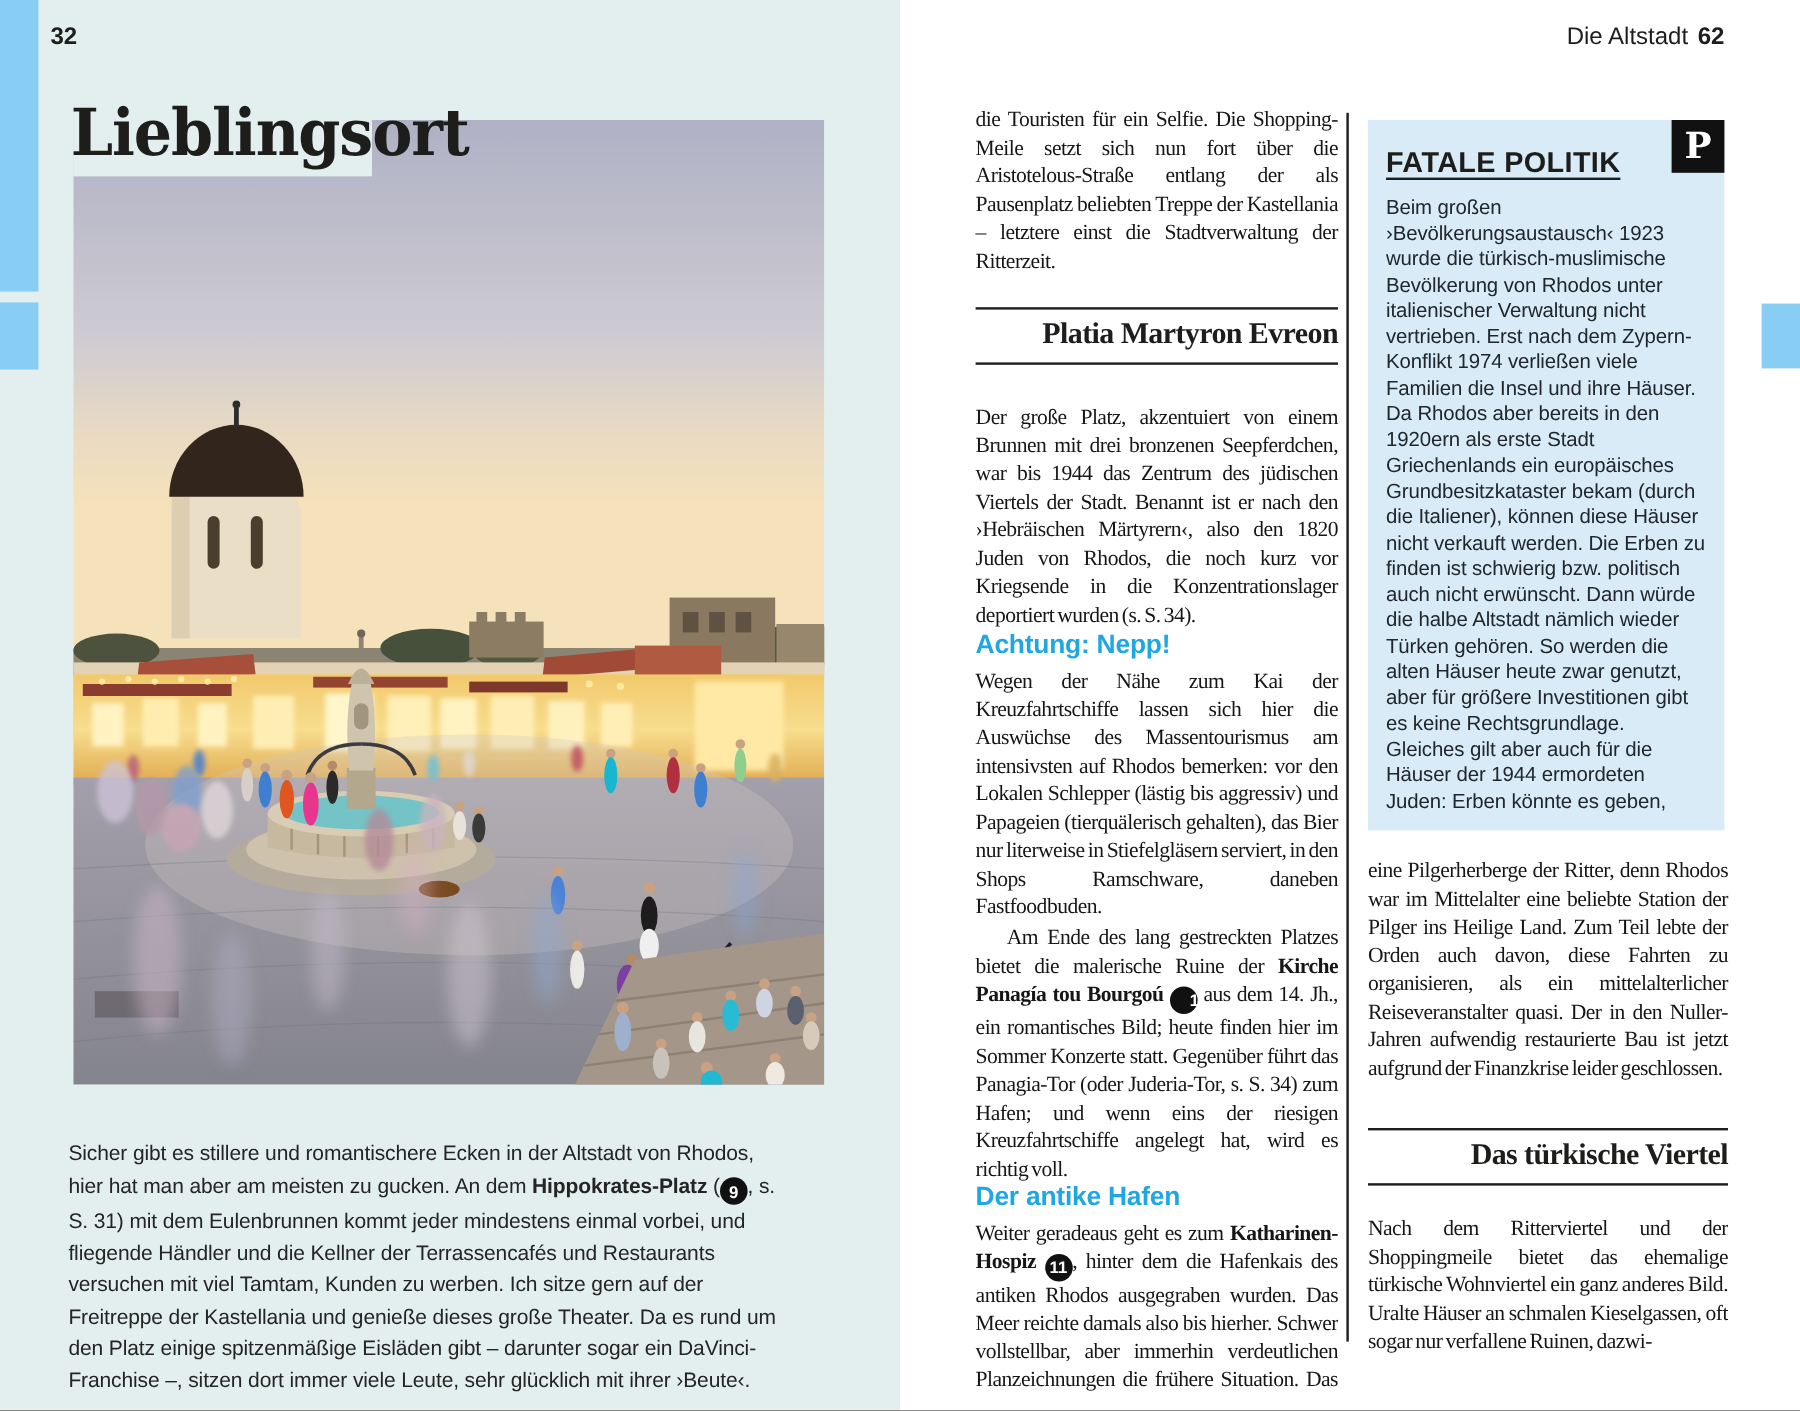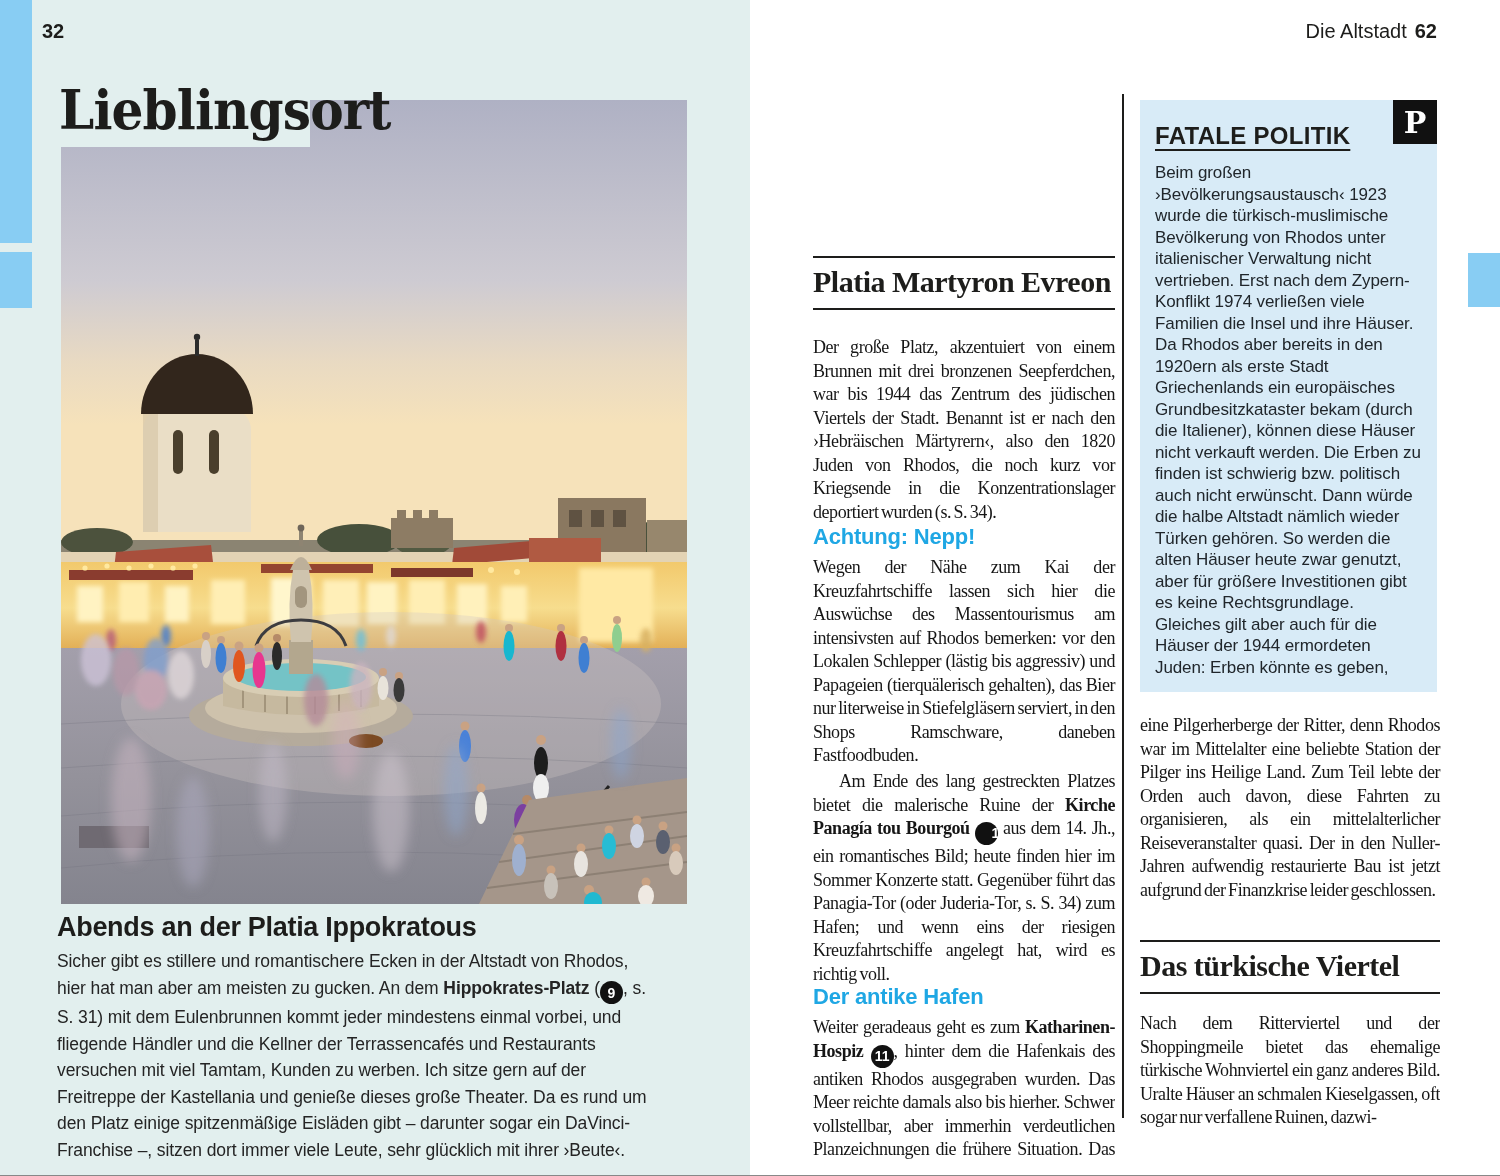--- a/index.html
+++ b/index.html
@@ -20,22 +20,22 @@
   .cap-body{font-size:17.5px;line-height:26.5px;letter-spacing:-.1px;color:#242424;}
 
   
   .runhead{font-size:20px;}
   .runhead b{margin-left:8px;}
   .colrule{width:2px;background:#1d1d1b;}
   .serif-para{font-family:"Liberation Serif",serif;font-size:18px;line-height:23.5px;
               letter-spacing:-.45px;word-spacing:-1.5px;text-align:justify;hyphens:auto;
               color:#161616;}
   .sec-head{border-top:2px solid #1d1d1b;border-bottom:2px solid #1d1d1b;
-            font-family:"Liberation Serif",serif;font-weight:bold;font-size:30px;
-            letter-spacing:-.5px;padding:7px 0 9px 0;}
+            font-family:"Liberation Serif",serif;font-weight:bold;font-size:25px;
+            letter-spacing:-.5px;padding:7px 0 9px 0;text-align:right;}
   .subhead{color:#1fa7e4;font-weight:bold;font-size:22px;letter-spacing:-.2px;}
   .badge{display:inline-flex;align-items:center;justify-content:center;width:23px;height:23px;
          border-radius:50%;background:#111;color:#fff;font-family:"Liberation Sans",sans-serif;
          font-size:14px;font-weight:bold;vertical-align:-4px;letter-spacing:0;}
   .b{font-weight:bold;}
   .infobox{background:#d8ebf7;}
   .infobox-label{font-size:24px;font-weight:bold;letter-spacing:.3px;text-decoration:underline;
                  text-underline-offset:5px;color:#1d1d1b;}
   .infobox-body{font-size:17px;line-height:21.5px;letter-spacing:-.1px;color:#20262b;}
   .pmark{background:#111;color:#fff;display:flex;align-items:center;justify-content:center;
@@ -273,32 +273,32 @@
           <ellipse cx="395" cy="690" rx="12" ry="46" fill="#8fa7d0" opacity=".5"></ellipse>
           <ellipse cx="560" cy="644" rx="10" ry="36" fill="#88a8d8" opacity=".45"></ellipse>
           <ellipse cx="285" cy="640" rx="14" ry="40" fill="#d8aFC0" opacity=".4"></ellipse>
         </g>
       </svg>
     </div>
 
     <div class="abs title-notch" style="left:61px;top:100px;width:249px;height:47px;"></div>
     <div class="abs big-title" style="left:59px;top:78px;">Lieblingsort</div>
 
-    <div class="abs cap-title" style="left:57px;top:912px;">Abends an der Platia Ippokratous</div>
     <div class="abs cap-body" style="left:57px;top:948px;width:592px;"><span>Sicher gibt es stillere und romantischere Ecken in der Altstadt von Rhodos, hier hat man aber am meisten zu gucken. An dem </span><span class="b">Hippokrates-Platz</span><span> (</span><span class="badge">9</span><span>, s. S. 31) mit dem Eulenbrunnen kommt jeder mindestens einmal vorbei, und fliegende Händler und die Kellner der Terrassencafés und Restaurants versuchen mit viel Tamtam, Kunden zu werben. Ich sitze gern auf der Freitreppe der Kastellania und genieße dieses große Theater. Da es rund um den Platz einige spitzenmäßige Eisläden gibt – darunter sogar ein DaVinci-Franchise –, sitzen dort immer viele Leute, sehr glücklich mit ihrer ›Beute‹.</span></div>
   </div>
 
   <div class="abs" style="left:750px;top:0;width:750px;height:1176px;background:#fff;"></div>
 
   <div class="abs runhead" style="right:63px;top:20px;">
     <span>Die Altstadt</span><b>62</b>
   </div>
 
   <div class="abs colrule" style="left:1122px;top:94px;height:1024px;"></div>
 
+  <div class="abs serif-para" style="left:813px;top:88px;width:302px;">die Touristen für ein Selfie. Die Shopping-Meile setzt sich nun fort über die Aristotelous-Straße entlang der als Pausenplatz beliebten Treppe der Kastellania – letztere einst die Stadtverwaltung der Ritterzeit.</div>
   <div class="abs sec-head" style="left:813px;top:256px;width:302px;">Platia Martyron Evreon</div>
   <div class="abs serif-para" style="left:813px;top:336px;width:302px;">Der große Platz, akzentuiert von einem Brunnen mit drei bronzenen Seepferdchen, war bis 1944 das Zentrum des jüdischen Viertels der Stadt. Benannt ist er nach den ›Hebräischen Märtyrern‹, also den 1820 Juden von Rhodos, die noch kurz vor Kriegsende in die Konzentrationslager deportiert wurden (s. S. 34).</div>
   <div class="abs subhead" style="left:813px;top:524px;">Achtung: Nepp!</div>
   <div class="abs serif-para" style="left:813px;top:556px;width:302px;">Wegen der Nähe zum Kai der Kreuzfahrtschiffe lassen sich hier die Auswüchse des Massentourismus am intensivsten auf Rhodos bemerken: vor den Lokalen Schlepper (lästig bis aggressiv) und Papageien (tierquälerisch gehalten), das Bier nur literweise in Stiefelgläsern serviert, in den Shops Ramschware, daneben Fastfoodbuden.</div>
   <div class="abs serif-para" style="left:813px;top:770px;width:302px;text-indent:26px;"><span>Am Ende des lang gestreckten Platzes bietet die malerische Ruine der </span><span class="b">Kirche Panagía tou Bourgoú</span><span> </span><span class="badge">10</span><span> aus dem 14. Jh., ein romantisches Bild; heute finden hier im Sommer Konzerte statt. Gegenüber führt das Panagia-Tor (oder Juderia-Tor, s. S. 34) zum Hafen; und wenn eins der riesigen Kreuzfahrtschiffe angelegt hat, wird es richtig voll.</span></div>
   <div class="abs subhead" style="left:813px;top:984px;text-align:right;">Der antike Hafen</div>
   <div class="abs serif-para clip" style="left:813px;top:1016px;width:302px;height:146px;"><span>Weiter geradeaus geht es zum </span><span class="b">Katharinen-Hospiz</span><span> </span><span class="badge">11</span><span>, hinter dem die Hafenkais des antiken Rhodos ausgegraben wurden. Das Meer reichte damals also bis hierher. Schwer vollstellbar, aber immerhin verdeutlichen Planzeichnungen die frühere Situation. Das Hospiz war</span></div>
 
   <div class="abs infobox" style="left:1140px;top:100px;width:297px;height:592px;">
     <div class="abs pmark" style="right:0;top:0;width:44px;height:44px;">P</div>

